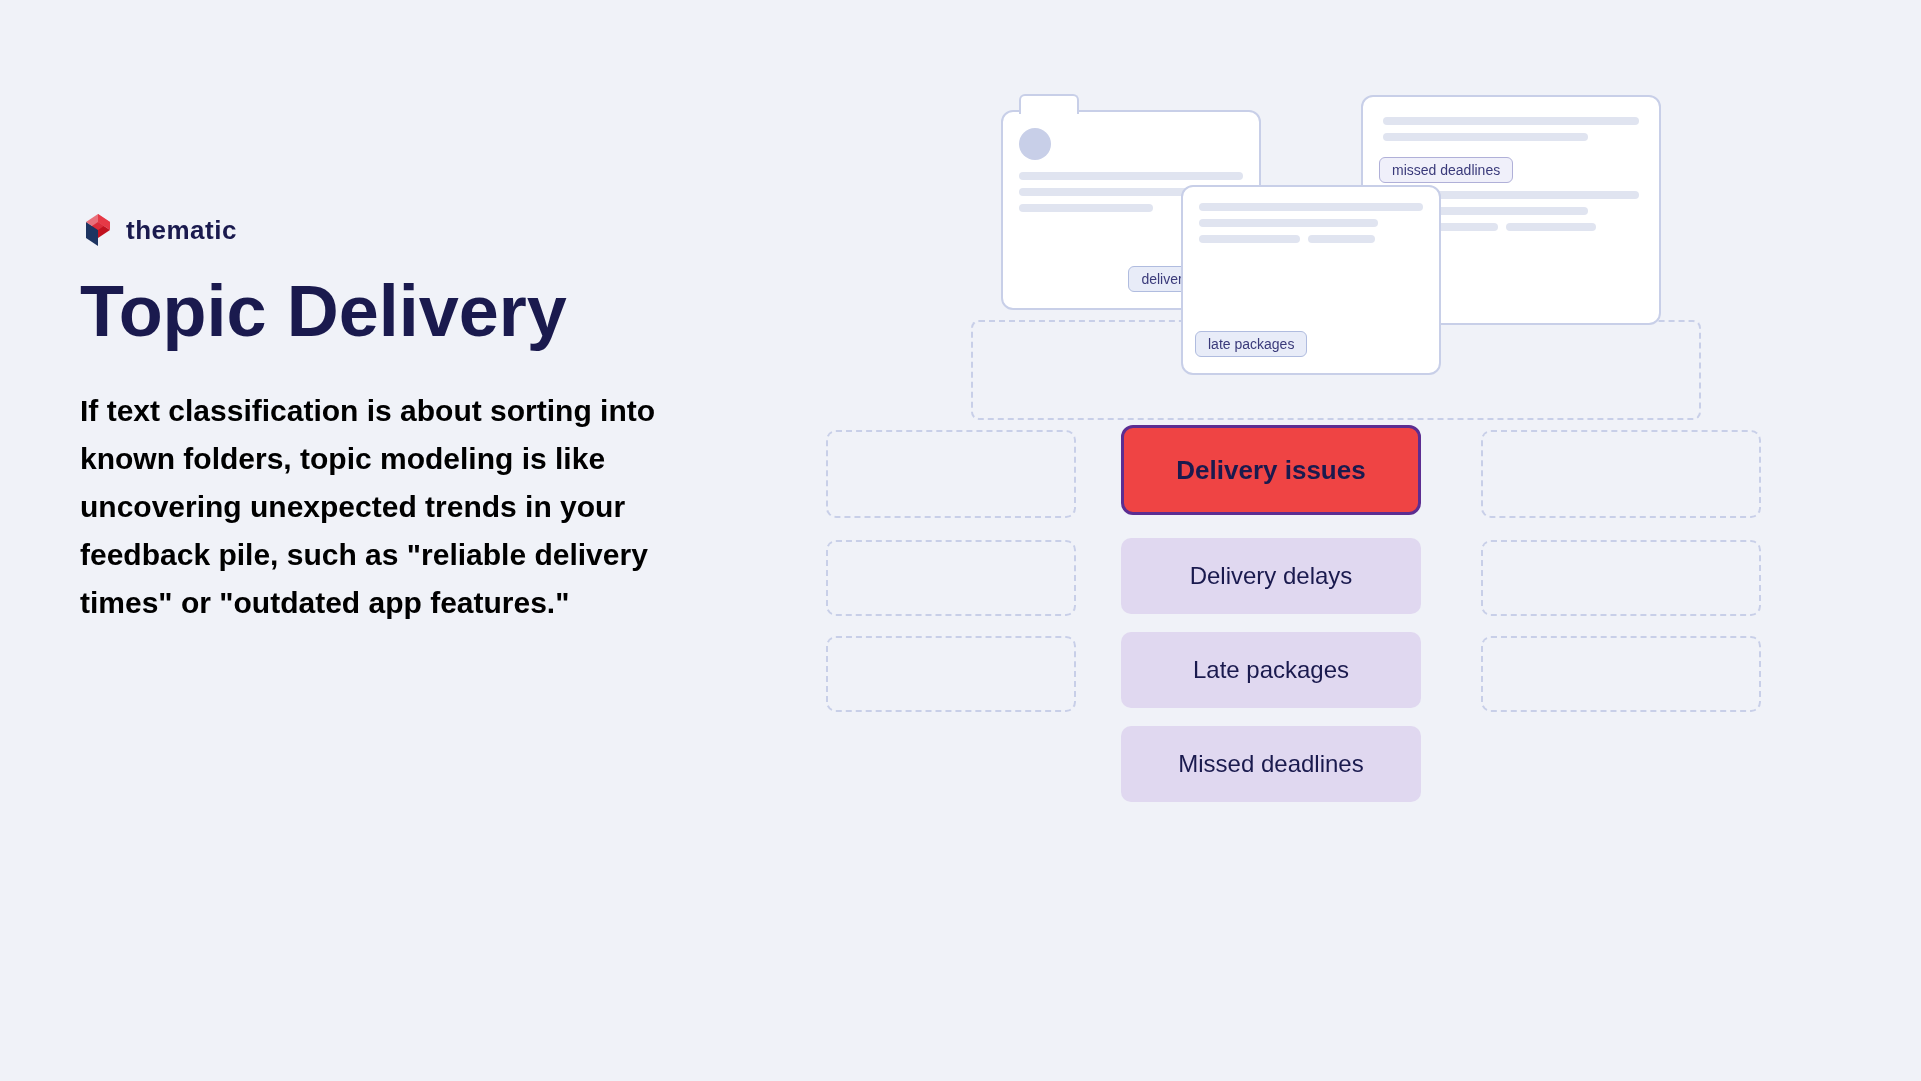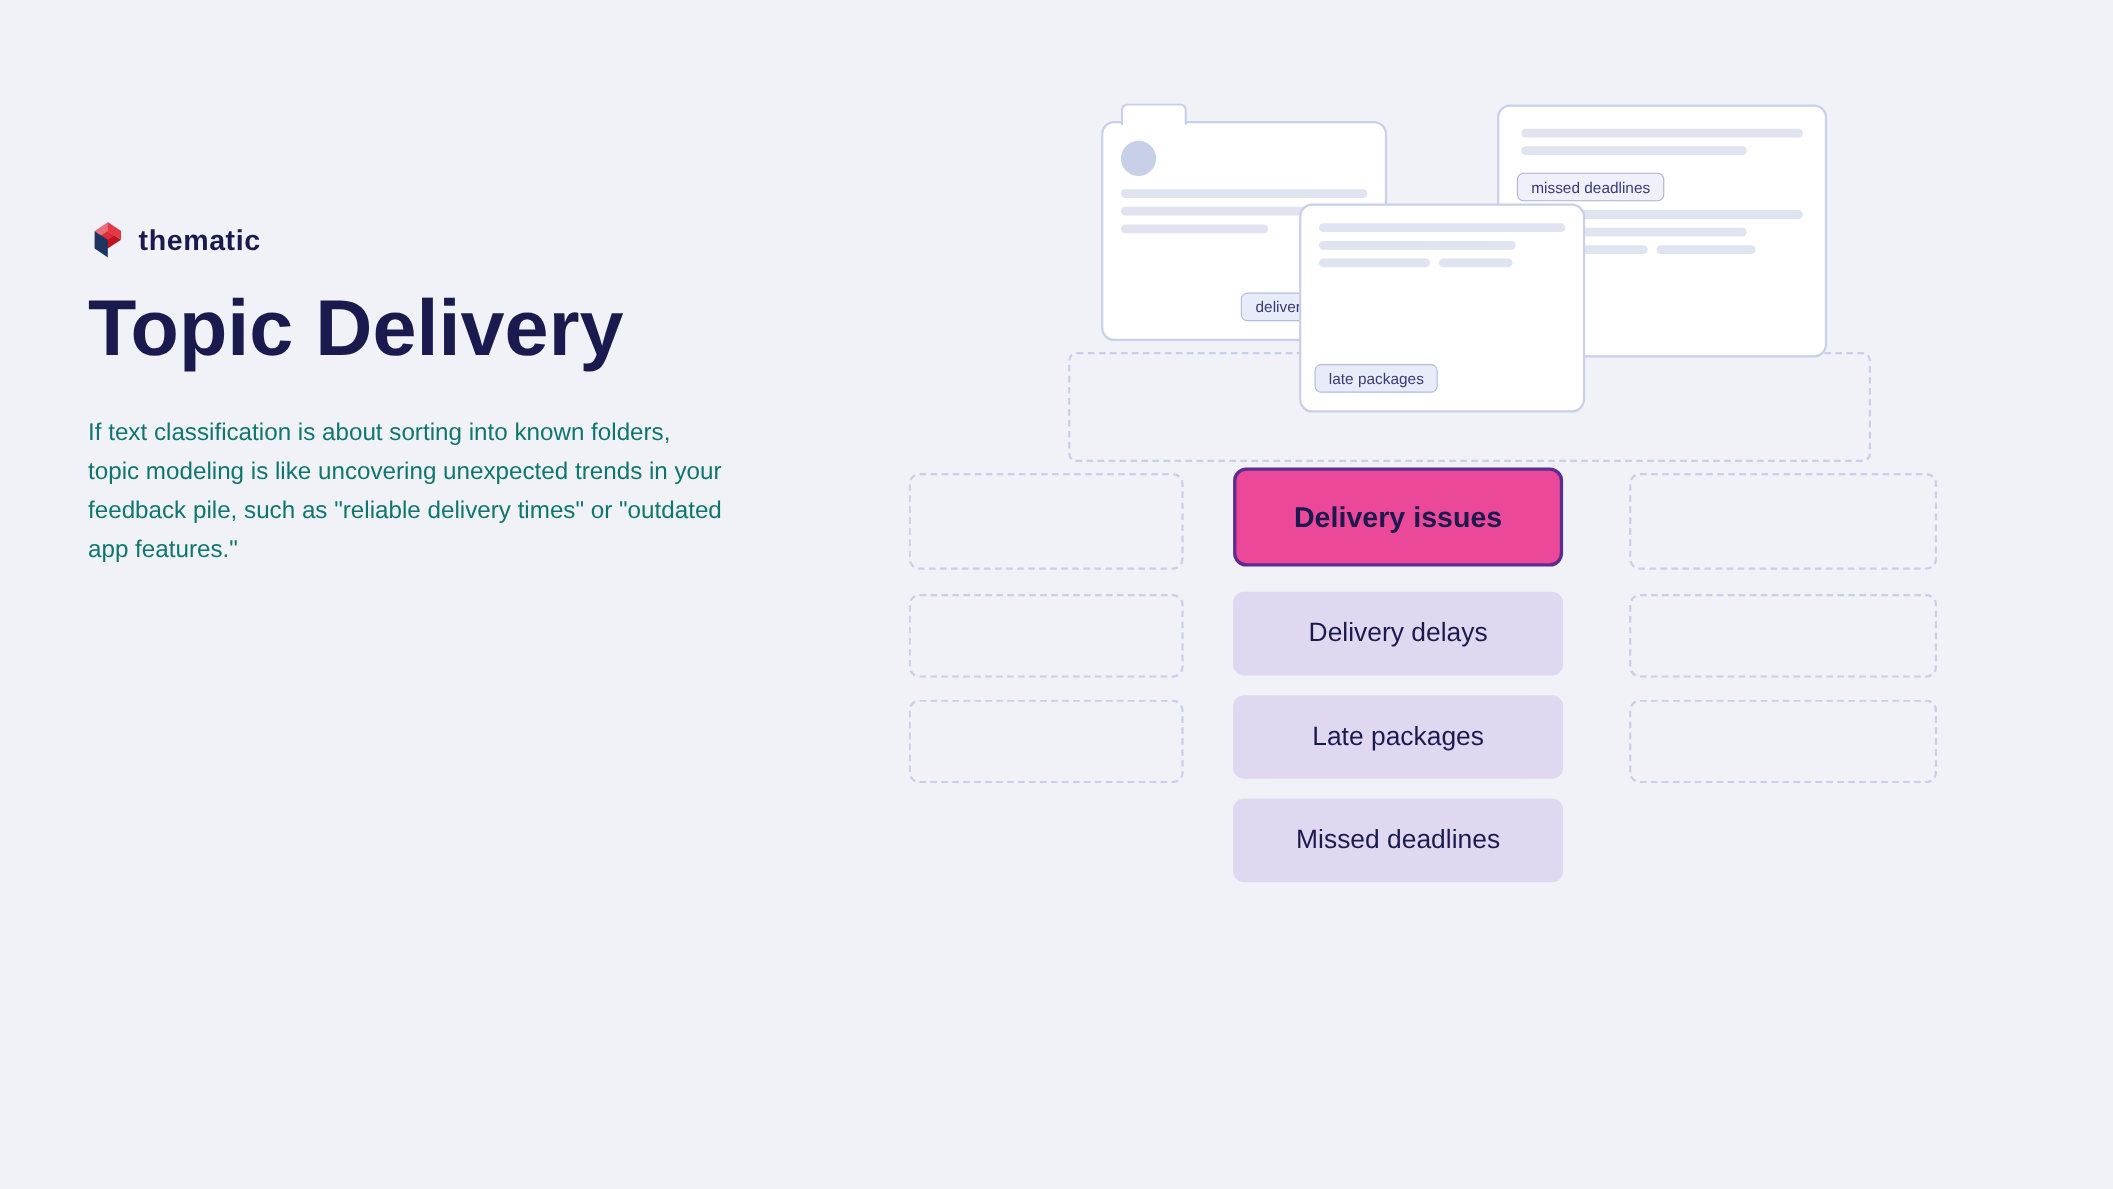--- a/index.html
+++ b/index.html
@@ -10,21 +10,21 @@
       background: #f0f2f8;
       font-family: -apple-system, BlinkMacSystemFont, 'Segoe UI', sans-serif;
       overflow: hidden;
       position: relative;
     }
 
     
     .left-panel {
       position: absolute;
       left: 80px;
-      top: 200px;
+      top: 212px;
       width: 580px;
     }
 
     .logo-area {
       display: flex;
       align-items: center;
       gap: 10px;
       margin-bottom: 24px;
     }
 
@@ -42,24 +42,24 @@
 
     .main-title {
       font-size: 72px;
       font-weight: 800;
       color: #1a1a4e;
       line-height: 1.1;
       margin-bottom: 36px;
     }
 
     .description {
-      font-size: 22px;
-      color: #0f766e;
+      font-size: 30px;
+      color: #000000;
       line-height: 1.6;
-      font-weight: 400;
+      font-weight: 700;
     }
 
     
     .right-panel {
       position: absolute;
       right: 0;
       top: 0;
       width: 1100px;
       height: 1081px;
     }
@@ -148,21 +148,21 @@
       position: absolute;
     }
 
     
     .topic-box-main {
       position: absolute;
       left: 300px;
       top: 425px;
       width: 300px;
       height: 90px;
-      background: #ec4899;
+      background: #ef4444;
       border: 3px solid #5c2d91;
       border-radius: 12px;
       display: flex;
       align-items: center;
       justify-content: center;
     }
 
     .topic-box-main span {
       font-size: 26px;
       font-weight: 600;

